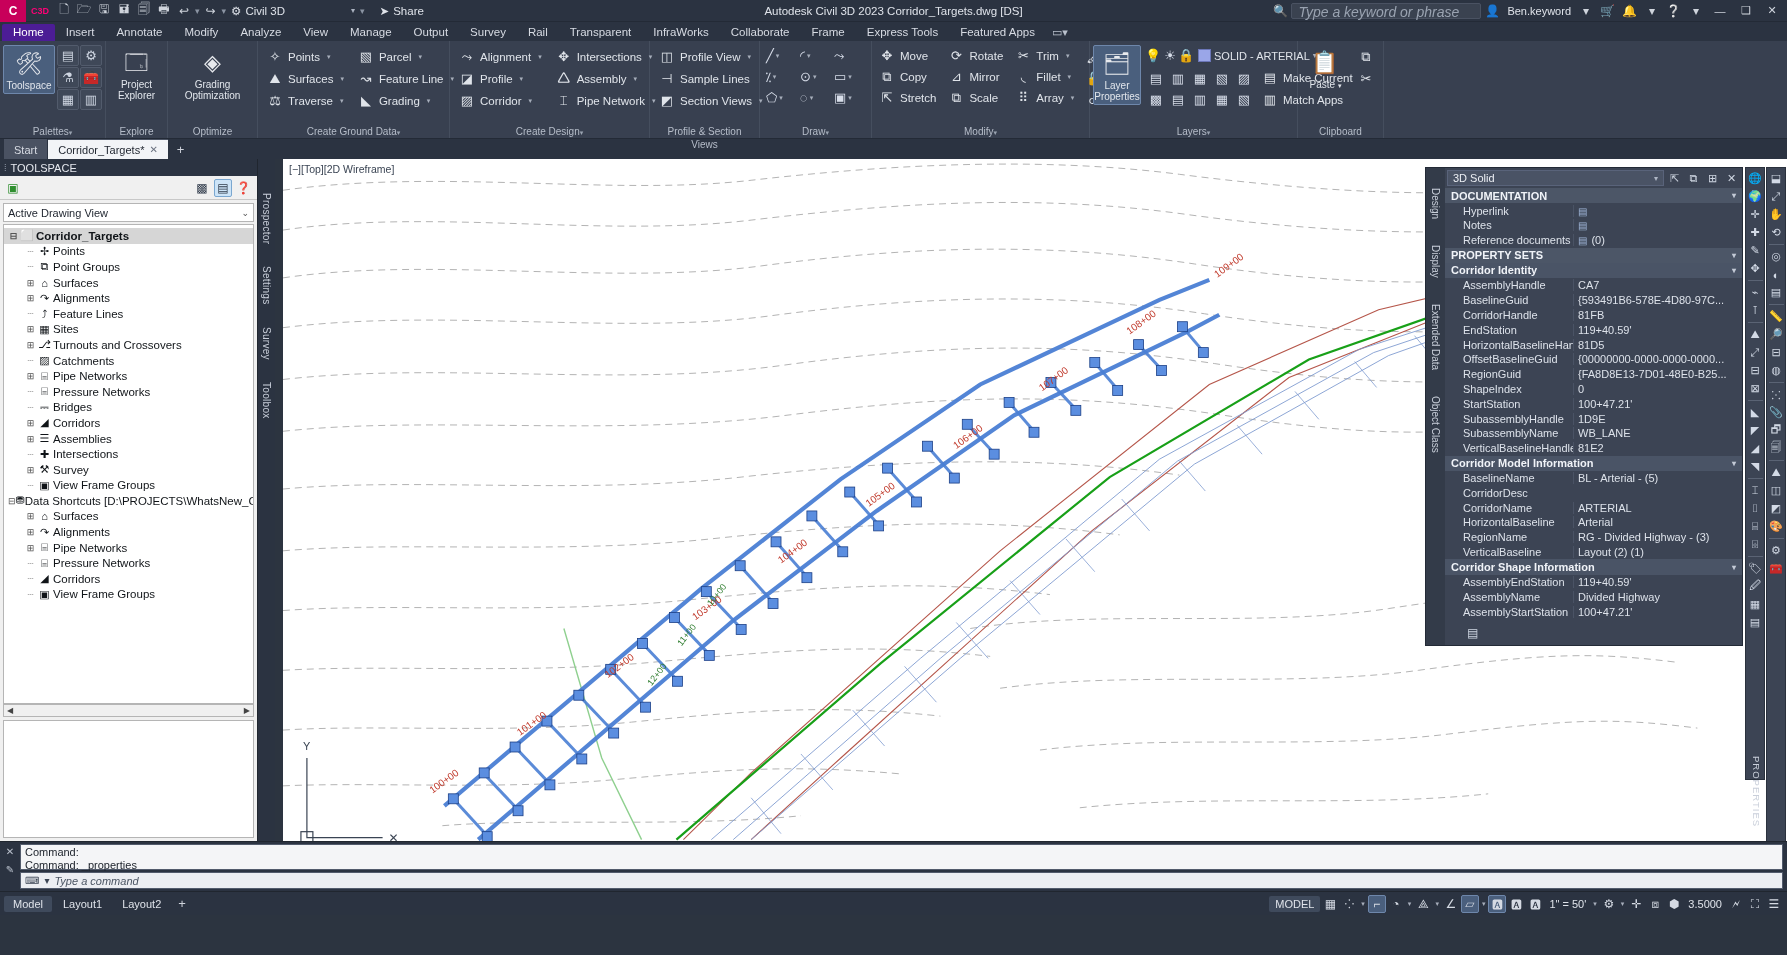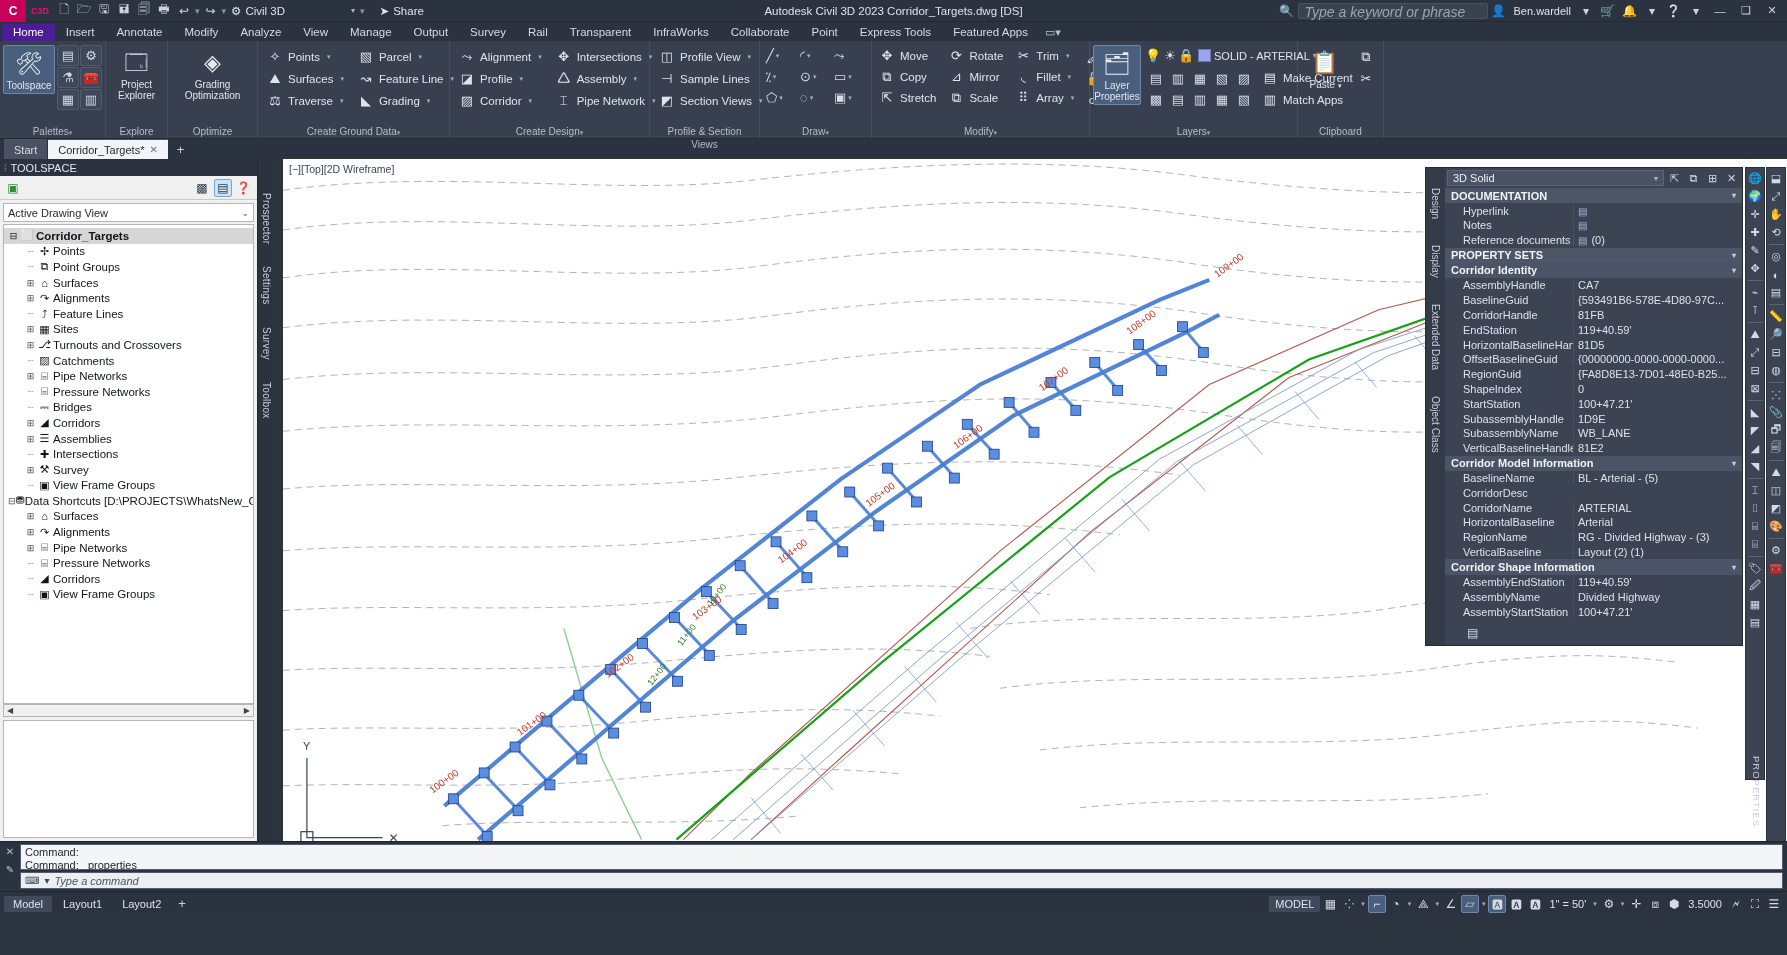--- a/index.html
+++ b/index.html
@@ -220,21 +220,21 @@
   </div>
   <div class="tb-share">
     <span>➤</span>
     <span>Share</span>
   </div>
   <div class="tb-title">Autodesk Civil 3D 2023    Corridor_Targets.dwg [DS]</div>
   <div class="tb-right">
     <div class="tb-ricon">🔍</div>
     <div class="tb-search">Type a keyword or phrase</div>
     <div class="tb-ricon">👤</div>
-    <div class="tb-user">Ben.wardell</div>
+    <div class="tb-user">Ben.keyword</div>
     <div class="tb-ricon">▾</div>
     <div class="tb-ricon">🛒</div>
     <div class="tb-ricon">🔔</div>
     <div class="tb-ricon">▾</div>
     <div class="tb-ricon">❔</div>
     <div class="tb-ricon">▾</div>
     <div class="winbtn">—</div>
     <div class="winbtn">❑</div>
     <div class="winbtn close">✕</div>
   </div>
@@ -247,21 +247,21 @@
   <div class="menu-item">Modify</div>
   <div class="menu-item">Analyze</div>
   <div class="menu-item">View</div>
   <div class="menu-item">Manage</div>
   <div class="menu-item">Output</div>
   <div class="menu-item">Survey</div>
   <div class="menu-item">Rail</div>
   <div class="menu-item">Transparent</div>
   <div class="menu-item">InfraWorks</div>
   <div class="menu-item">Collaborate</div>
-  <div class="menu-item">Point</div>
+  <div class="menu-item">Frame</div>
   <div class="menu-item">Express Tools</div>
   <div class="menu-item">Featured Apps</div>
   <div class="menu-dots">▭▾</div>
 </div>
 
 <div id="ribbon">
 
   <div class="rpanel" style="width:106px">
     <div class="rpanel-body">
       <div class="bigbtn sel">

